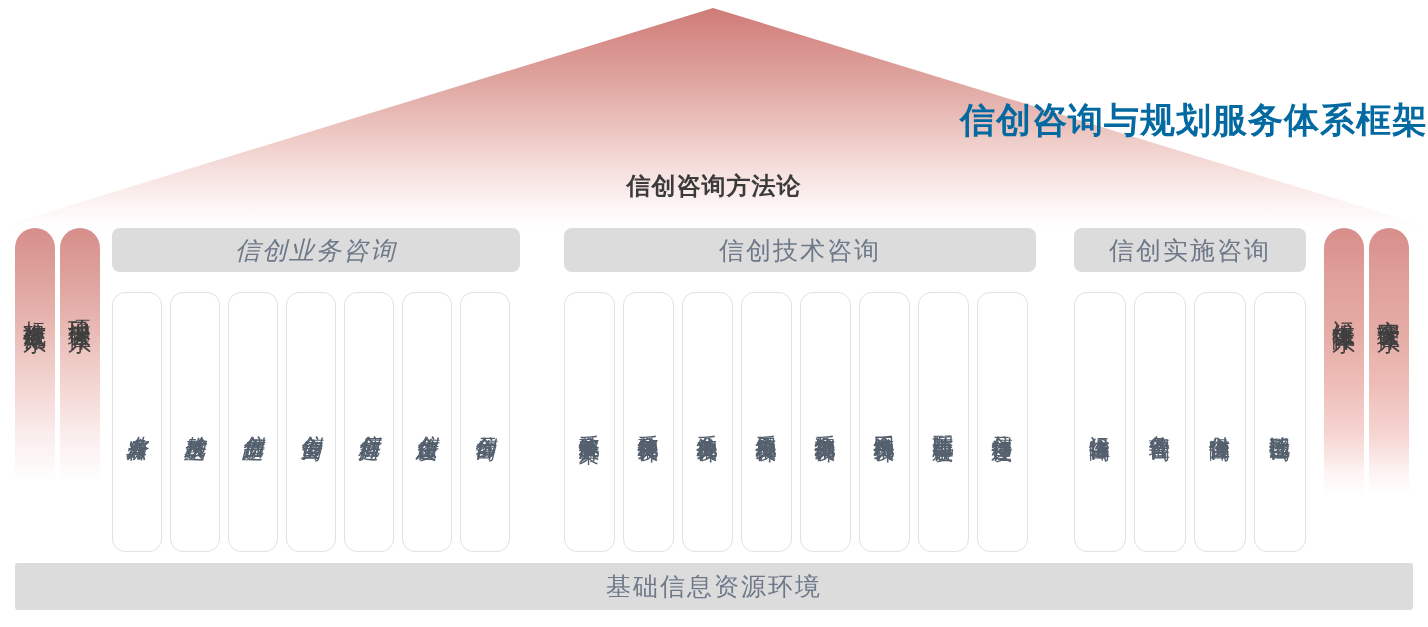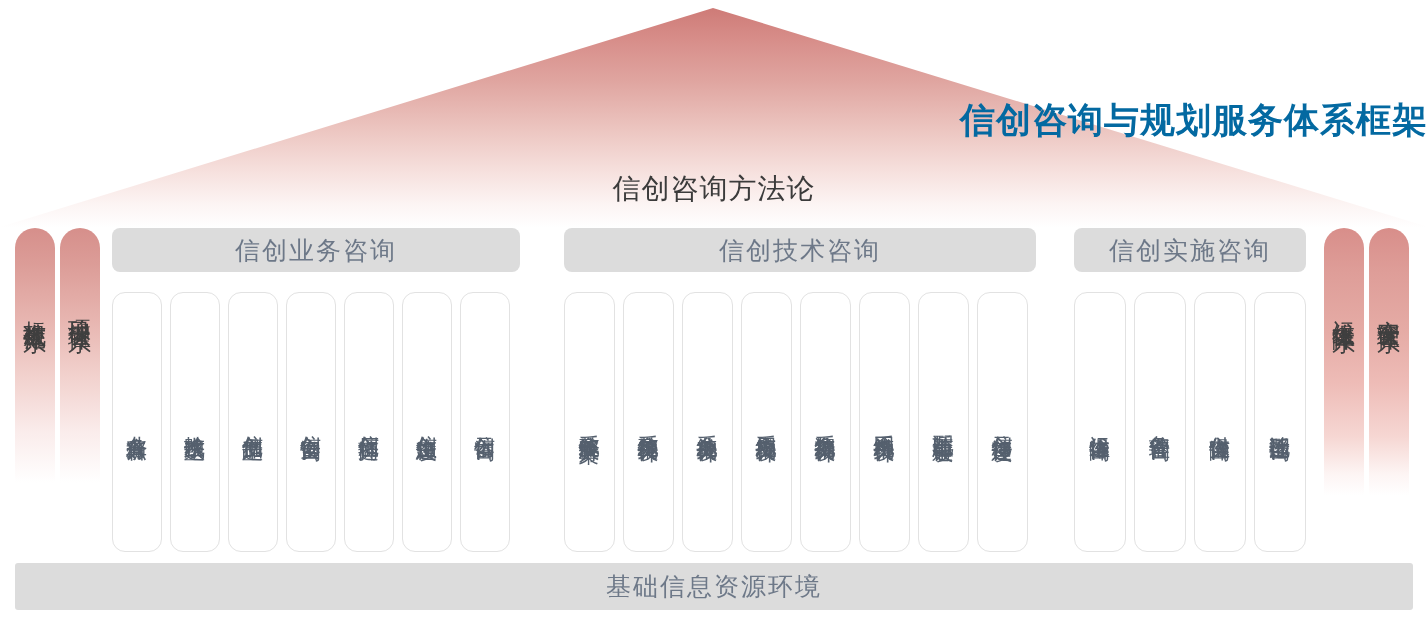--- a/index.html
+++ b/index.html
@@ -43,22 +43,22 @@
     color: #0369a1;
     letter-spacing: 1px;
     white-space: nowrap;
   }
   #sub-title {
     position: absolute;
     left: 0;
     top: 170px;
     width: 1428px;
     text-align: center;
-    font-size: 28px;
-    font-weight: normal;
+    font-size: 24px;
+    font-weight: bold;
     color: #3b3b3b;
     letter-spacing: 1px;
     white-space: nowrap;
   }
 
   
   .pillar {
     position: absolute;
     top: 228px;
     width: 40px;
@@ -193,21 +193,21 @@
     <div class="pillar-label">项目管理体系</div>
   </div>
 
   <div class="pillar right" style="left:1324px;">
     <div class="pillar-label">运维保障体系</div>
   </div>
   <div class="pillar right" style="left:1369px;">
     <div class="pillar-label">安全管理体系</div>
   </div>
 
-  <div class="group" style="left:112px; width:408px;">
+  <div class="group" style="left:112px; width:408px;font-style:italic;">
     <div class="group-header" style="width:408px;">信创业务咨询</div>
     <div class="group-items" style="width:408px;">
       <div class="item-card" style="width:50px;">
           <span class="item-label">业务痛点分析</span>
         </div>
       <div class="item-card" style="width:50px;">
           <span class="item-label">技术路线选型</span>
         </div>
       <div class="item-card" style="width:50px;">
           <span class="item-label">信创产品选型</span>

